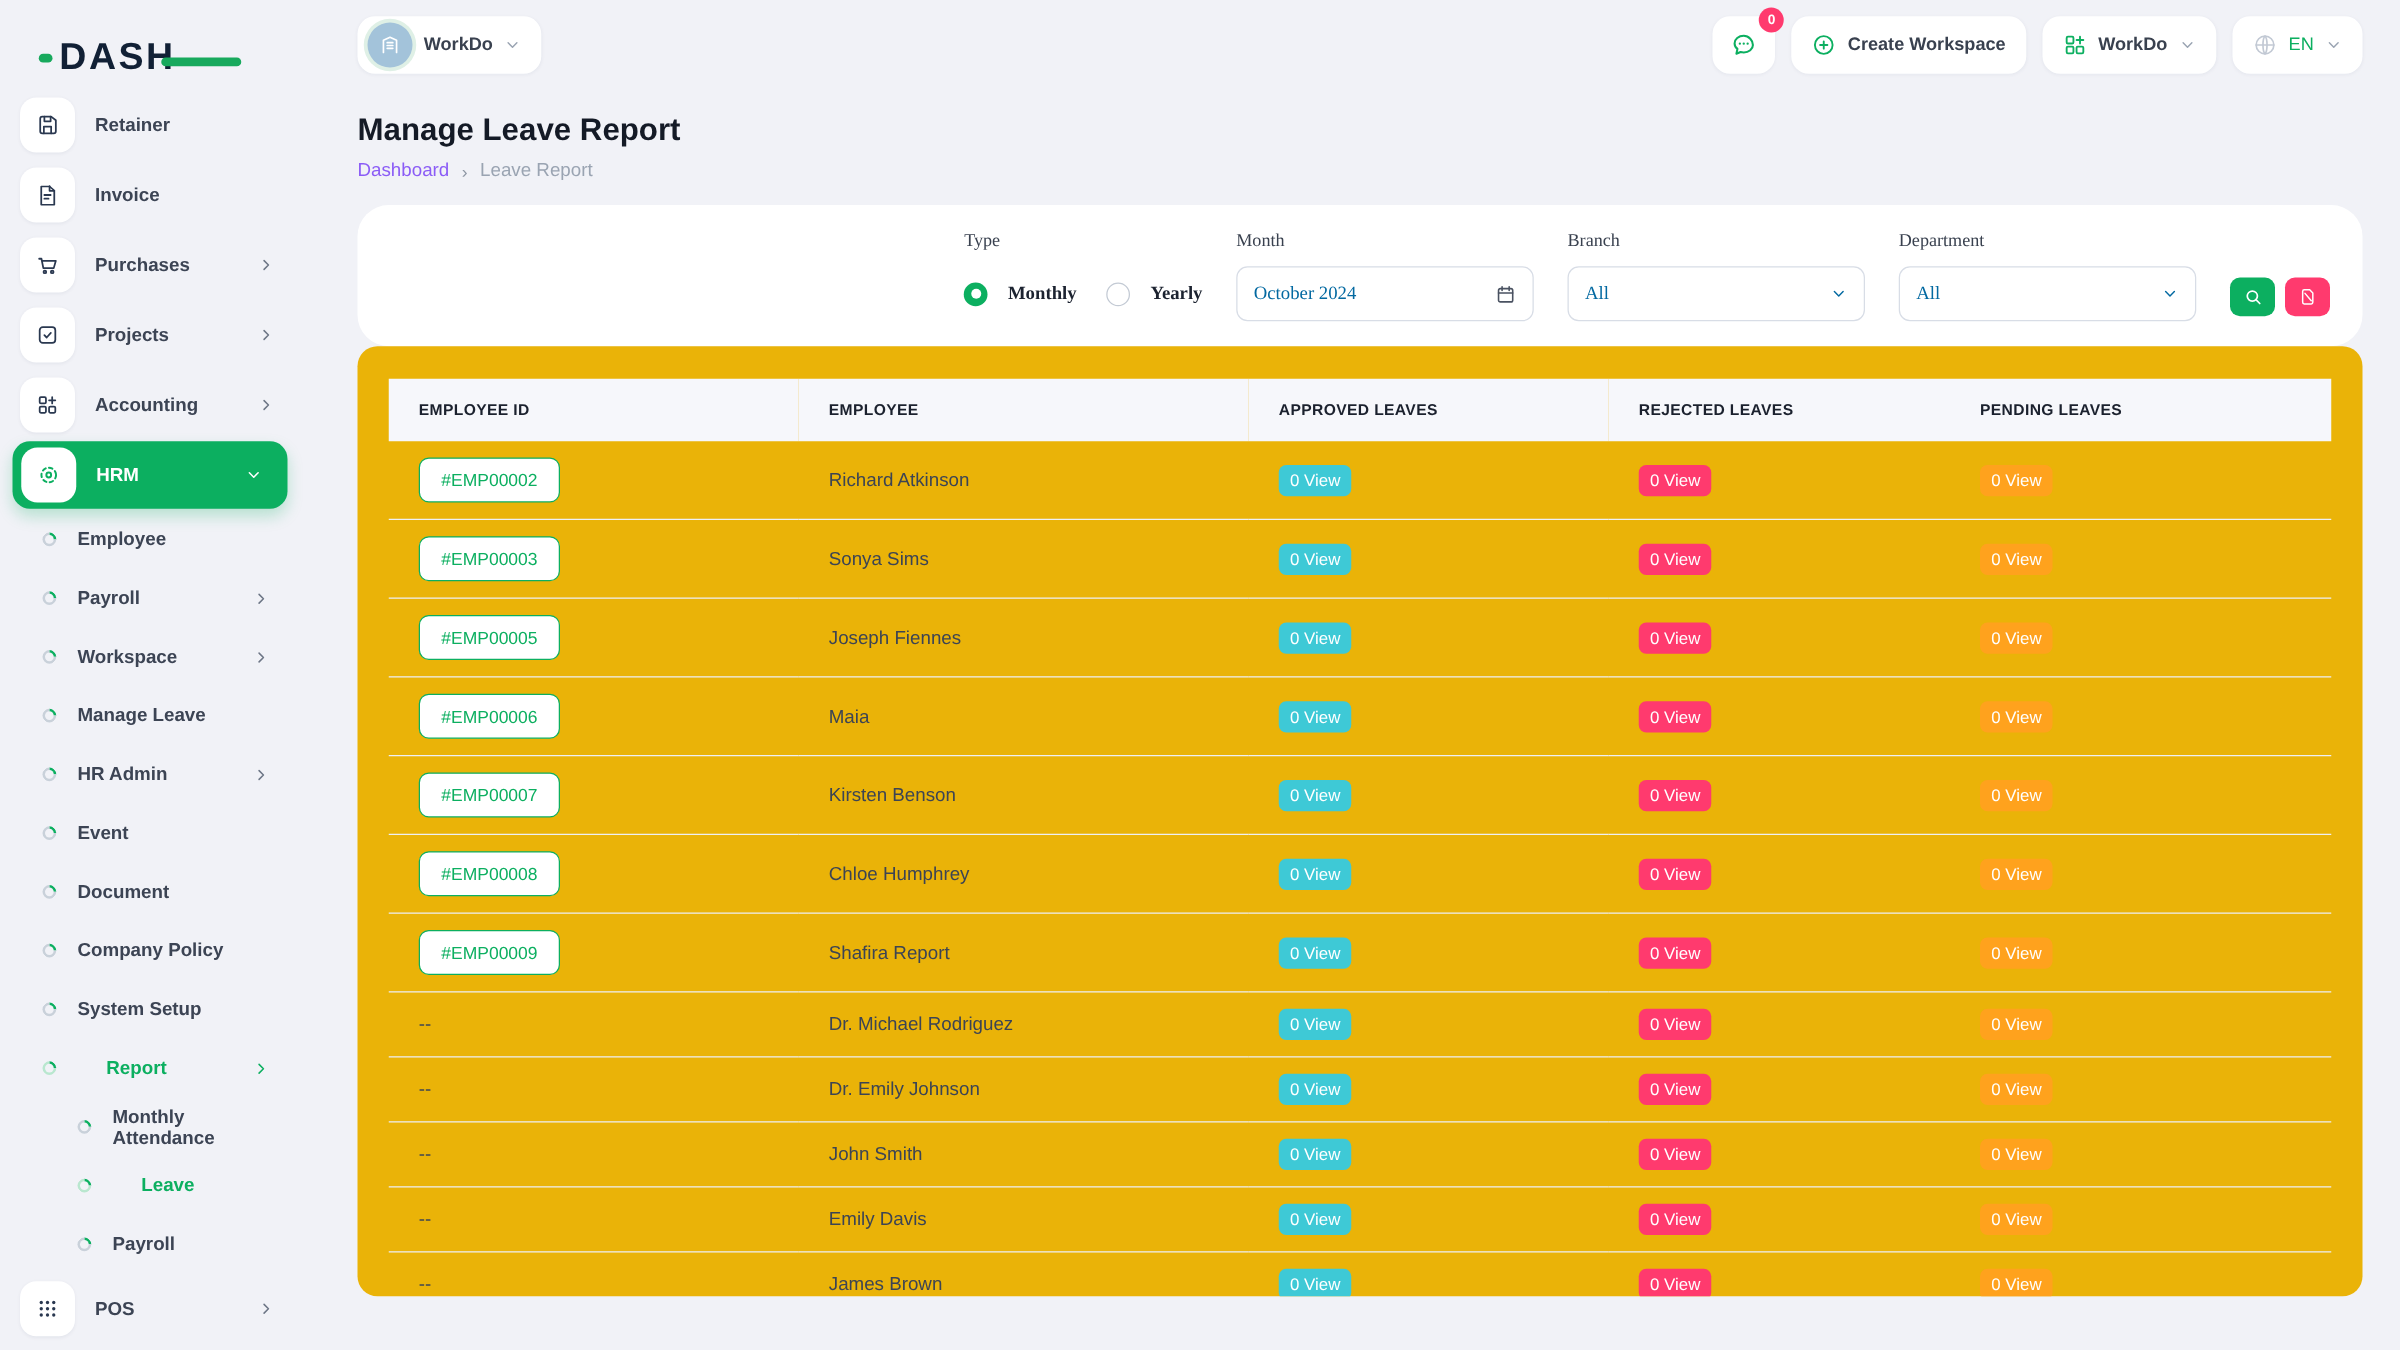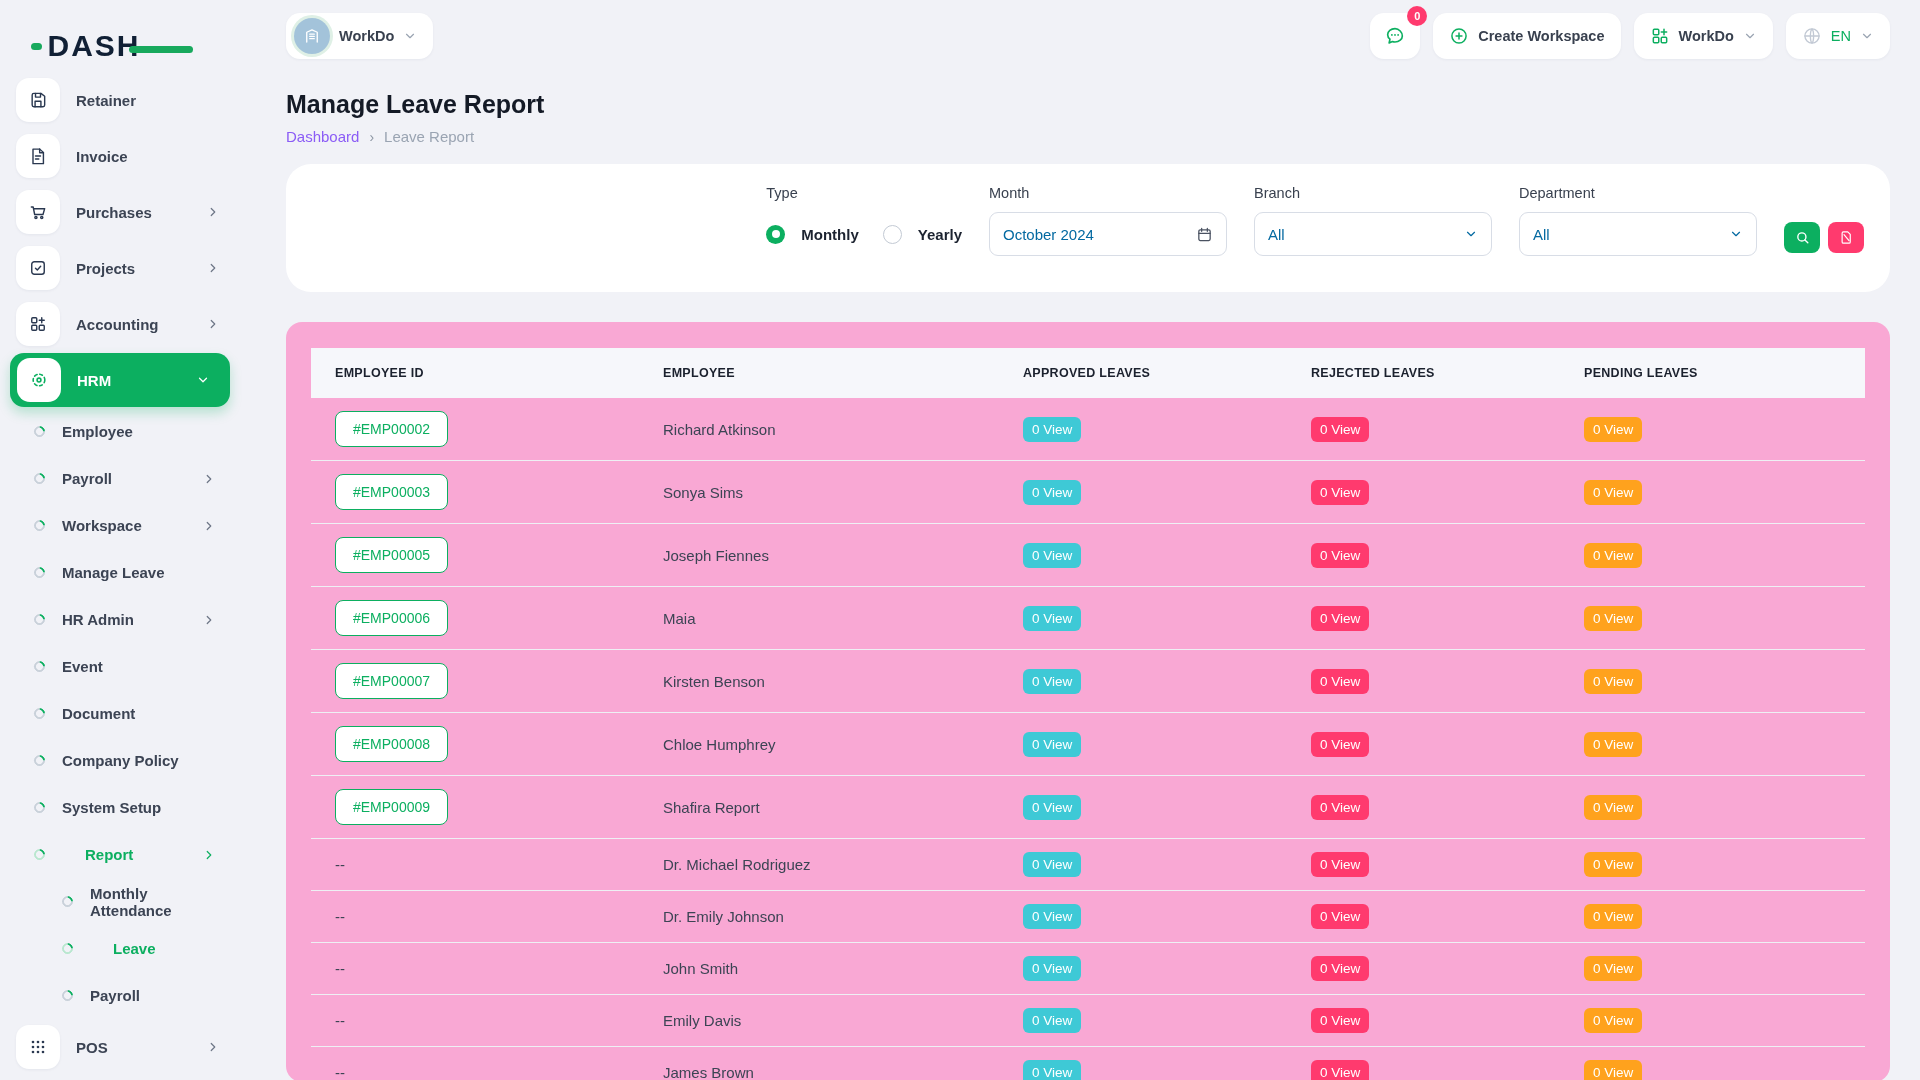--- a/index.html
+++ b/index.html
@@ -61,40 +61,40 @@
   .sub-item.active .chev { color: #0caf60; }
 
   
   .page-title { font-size: 25px; font-weight: 700; color: #141a26; margin: 10px 0 9px; }
   .breadcrumb { display: flex; align-items: center; gap: 10px; font-size: 15px; }
   .crumb-home { color: #8b5cf6; cursor: pointer; }
   .crumb-sep { color: #8d96a3; font-size: 14px; }
   .crumb-current { color: #9aa4b2; }
 
   
-  .filter-card { background: #fff; border-radius: 25px; margin-top: 19px; padding: 21px 26px 36px;
-                 display: flex; justify-content: flex-end; gap: 27px; }
+  .filter-card { background: #fff; border-radius: 25px; margin-top: 19px; padding: 21px 26px 20px;
+                 display: flex; justify-content: flex-end; gap: 27px; font-family: Liberation Serif, serif; }
   .f-label { font-size: 14.5px; color: #39414f; margin-bottom: 11px; }
   .radio-row { display: flex; align-items: center; gap: 24px; height: 44px; }
   .radio-opt { display: flex; align-items: center; gap: 16px; font-size: 15px; font-weight: 700; color: #1c2330; cursor: pointer; }
   .radio { width: 19px; height: 19px; border-radius: 50%; border: 1.5px solid #c3cad4; background: #fff; }
   .radio.checked { border: none; background: #0caf60; position: relative; }
   .radio.checked::after { content: ""; position: absolute; inset: 5.5px; background: #fff; border-radius: 50%; }
   .field-box { width: 238px; height: 44px; border: 1px solid #d8dde6; border-radius: 9px; background: #fff;
                display: flex; align-items: center; justify-content: space-between; padding: 0 13px; font-size: 15px; color: #0369a1; cursor: pointer; }
   .field-box .icon { color: #4a5261; }
   .filter-actions { display: flex; gap: 8px; align-items: flex-start; padding-top: 37px; }
   .sq-btn { width: 36px; height: 31px; border-radius: 8px; border: none; display: flex; align-items: center; justify-content: center;
             color: #fff; cursor: pointer; }
   .sq-btn svg { width: 15px; height: 15px; }
   .btn-search { background: #0caf60; }
   .btn-reset { background: #ff3a6e; }
 
   
-  .table-card { background: #f9a8d4; border-radius: 16px; margin-top: 30px; padding: 26px 25px 0; height: 760px; overflow: hidden; }
+  .table-card { background: #eab308; border-radius: 16px; padding: 26px 25px 0; height: 760px; overflow: hidden; }
   table { width: 100%; border-collapse: collapse; table-layout: fixed; }
   thead th { background: #f6f7fb; text-align: left; font-size: 12.5px; font-weight: 700; letter-spacing: .3px;
              color: #1b212e; text-transform: uppercase; padding: 18px 6px 18px 24px; }
   tbody td { padding: 13px 6px 13px 24px; border-top: 1px solid #eef0f4; font-size: 15px; color: #3c4454; }
   tbody tr:first-child td { border-top: none; }
   .id-badge { display: inline-block; border: 1px solid #0caf60; color: #0caf60; background: #fff; border-radius: 8px;
               padding: 9px 17px; font-size: 14px; cursor: pointer; }
   .id-dash { color: #3c4454; }
   .emp-name { color: #3c4454; }
   .view-badge { display: inline-block; color: #fff; border-radius: 6px; padding: 5px 9px; font-size: 13.5px; cursor: pointer; }

